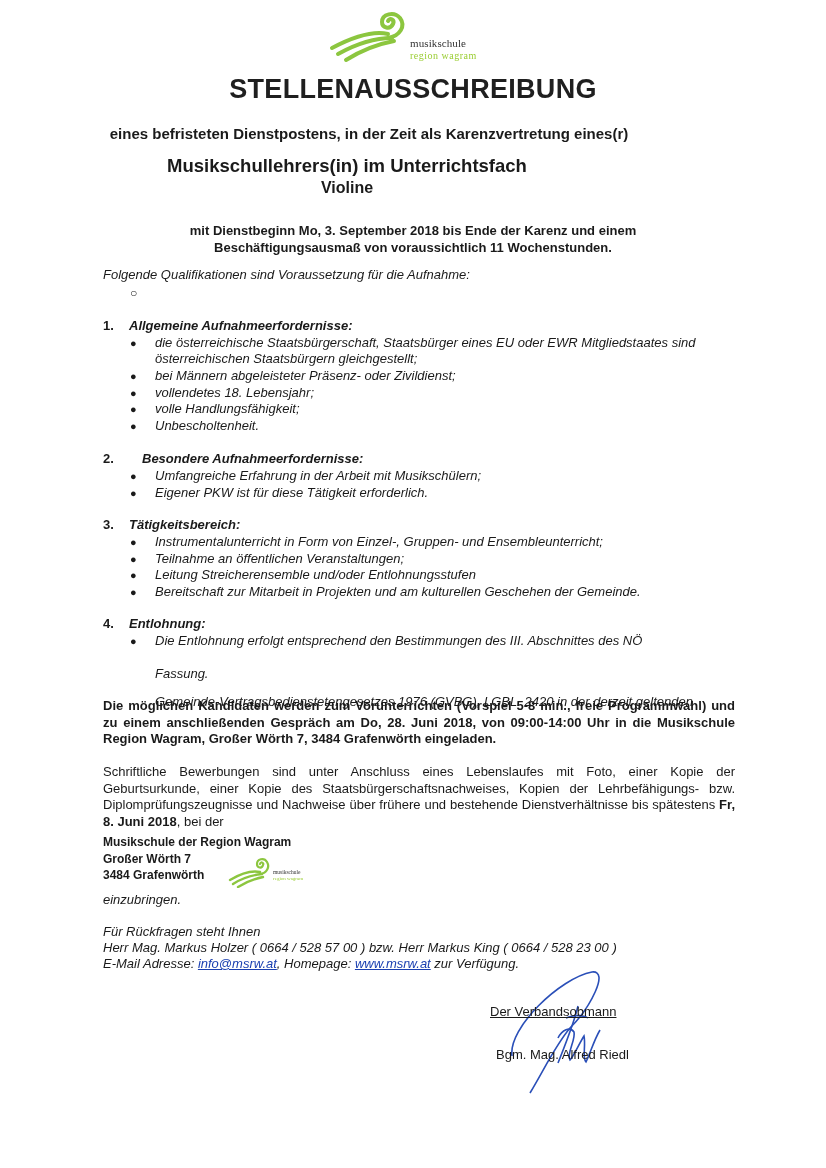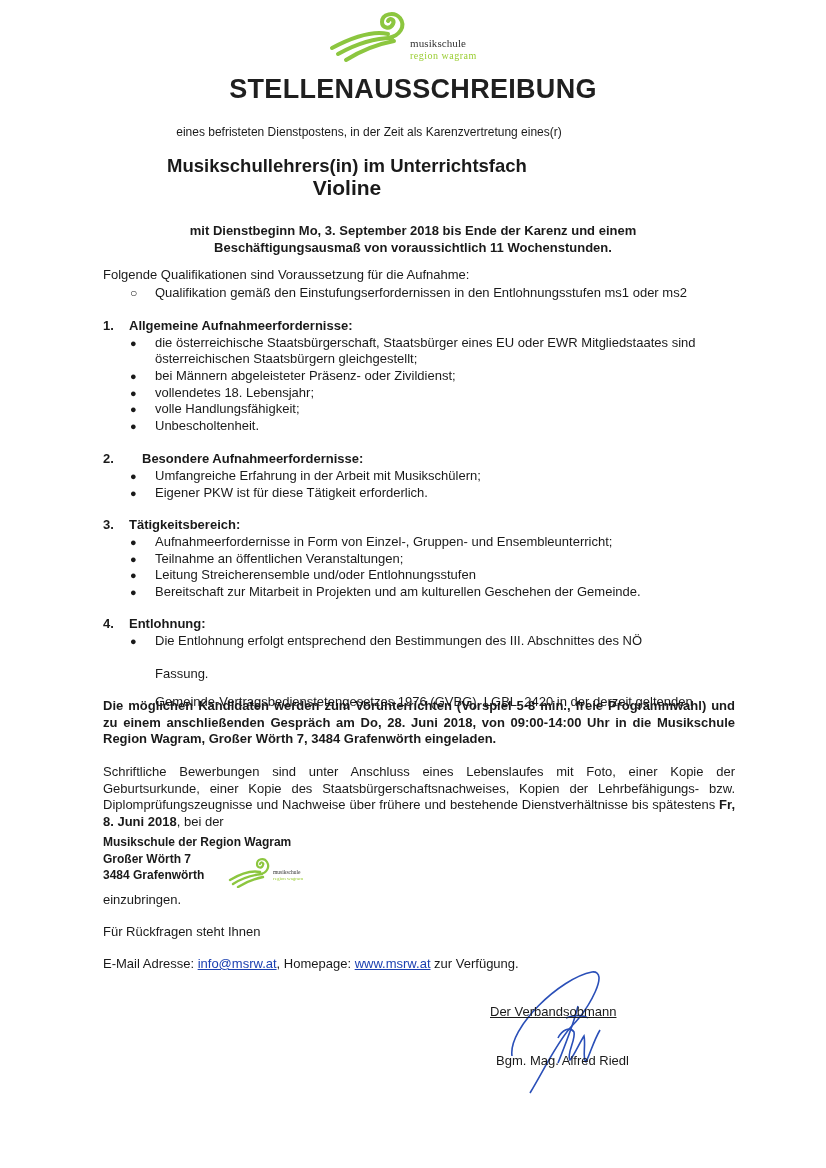--- a/index.html
+++ b/index.html
@@ -8,44 +8,44 @@
   .page { position: absolute; left: 0; top: 0; width: 826px; height: 1168px; }
 
   .logo { position: absolute; left: 326px; top: 8px; width: 160px; height: 56px; }
   .logo svg { position: absolute; left: 0; top: 0; }
   .logo .l1 { position: absolute; left: 84px; top: 29px; font-family: "Liberation Serif", serif; font-size: 11px; color: #333; letter-spacing: 0.1px; }
   .logo .l2 { position: absolute; left: 84px; top: 42px; font-family: "Liberation Serif", serif; font-size: 10px; color: #9acd32; letter-spacing: 0.5px; }
 
   .title { position: absolute; left: 0; width: 826px; top: 74px; text-align: center;
            font-weight: bold; font-size: 27px; letter-spacing: 0.3px; color: #1f1f1f; }
   .subtitle { position: absolute; left: 0; width: 738px; top: 125px; text-align: center;
-              font-weight: normal; font-size: 12px; }
+              font-weight: bold; font-size: 15px; }
   .subject { position: absolute; left: 0; width: 694px; top: 155px; text-align: center;
              font-weight: bold; font-size: 18.5px; line-height: 22px; }
   .start { position: absolute; left: 0; width: 826px; top: 222px; text-align: center;
            font-weight: bold; font-size: 13px; line-height: 17px; }
 
-  .txt { position: absolute; font-size: 13px; line-height: 16.5px; }
+  .txt { position: absolute; font-size: 13px; line-height: 16.5px; font-style: italic; }
   .b { font-weight: bold; }
   .bullet { position: absolute; font-size: 11px; }
   .sec-num { position: absolute; font-weight: bold; font-size: 13px; }
 
   .justify { position: absolute; left: 103px; width: 632px; font-size: 13px; line-height: 16.5px;
              text-align: justify; text-align-last: left; }
   a.link { color: #1a3fb0; text-decoration: underline; }
 
   .addr { position: absolute; left: 103px; top: 834px; font-weight: bold; font-size: 12px; line-height: 16.5px; }
   .minilogo { position: absolute; left: 228px; top: 854px; width: 100px; height: 34px; }
   .minilogo .m1 { position: absolute; left: 45px; top: 15px; font-family: "Liberation Serif", serif; font-size: 5.5px; color: #333; }
   .minilogo .m2 { position: absolute; left: 45px; top: 22px; font-family: "Liberation Serif", serif; font-size: 5px; color: #9acd32; }
 
   .sig { position: absolute; left: 470px; top: 968px; width: 200px; height: 130px; }
   .sig svg { position: absolute; left: 0; top: 0; }
   .sig .role { position: absolute; left: 20px; top: 36px; font-size: 13px; text-decoration: underline; }
-  .sig .name { position: absolute; left: 26px; top: 85px; font-size: 13px; }
+  .sig .name { position: absolute; left: 26px; top: 79px; font-size: 13px; }
 </style>
 </head>
 <body>
 
 <div class="page">
 
   <div class="logo">
     <svg width="84" height="56" viewBox="0 0 84 56">
       <path d="M6 40 C 25 30, 45 22, 62 26" stroke="#8cc63f" stroke-width="4" fill="none" stroke-linecap="round"></path>
       <path d="M12 46 C 30 36, 48 30, 66 30" stroke="#8cc63f" stroke-width="4" fill="none" stroke-linecap="round"></path>
@@ -53,30 +53,29 @@
       <path d="M62 30 C 74 28, 80 18, 74 10 C 68 3, 56 6, 56 14 C 56 20, 64 22, 67 16 C 69 12, 64 9, 62 13" stroke="#8cc63f" stroke-width="4" fill="none" stroke-linecap="round"></path>
     </svg>
     <span class="l1">musikschule</span>
     <span class="l2">region wagram</span>
   </div>
 
   <div class="title">STELLENAUSSCHREIBUNG</div>
   <div class="subtitle">eines befristeten Dienstpostens, in der Zeit als Karenzvertretung eines(r)</div>
   <div class="subject">
     <div>Musikschullehrers(in) im Unterrichtsfach</div>
-    <div style="font-size:21px;">Violine</div>
+    <div style="font-size:16px;">Violine</div>
   </div>
   <div class="start">
     <div>mit Dienstbeginn Mo, 3. September 2018 bis Ende der Karenz und einem</div>
     <div>Beschäftigungsausmaß von voraussichtlich 11 Wochenstunden.</div>
   </div>
 
   <div class="txt" style="left:103px; top:267px;">Folgende Qualifikationen sind Voraussetzung für die Aufnahme:</div>
   <span class="bullet" style="left:130px; top:286px; font-size:12px;">○</span>
-  <div class="txt" style="left:155px; top:285px;">Qualifikation gemäß den Einstufungserfordernissen in den Entlohnungsstufen ms1 oder ms2</div>
 
   <div class="sec-num" style="left:103px; top:318px;">1.</div>
   <div class="txt b" style="left:129px; top:318px;">Allgemeine Aufnahmeerfordernisse:</div>
   <span class="bullet" style="left:130px; top:337px;">●</span>
   <div class="txt" style="left:155px; top:335px;">die österreichische Staatsbürgerschaft, Staatsbürger eines EU oder EWR Mitgliedstaates sind</div>
   <div class="txt" style="left:155px; top:351px;">österreichischen Staatsbürgern gleichgestellt;</div>
   <span class="bullet" style="left:130px; top:370px;">●</span>
   <div class="txt" style="left:155px; top:368px;">bei Männern abgeleisteter Präsenz- oder Zivildienst;</div>
   <span class="bullet" style="left:130px; top:387px;">●</span>
   <div class="txt" style="left:155px; top:385px;">vollendetes 18. Lebensjahr;</div>
@@ -88,21 +87,21 @@
   <div class="sec-num" style="left:103px; top:451px;">2.</div>
   <div class="txt b" style="left:129px; top:451px;padding-left:13px;">Besondere Aufnahmeerfordernisse:</div>
   <span class="bullet" style="left:130px; top:470px;">●</span>
   <div class="txt" style="left:155px; top:468px;">Umfangreiche Erfahrung in der Arbeit mit Musikschülern;</div>
   <span class="bullet" style="left:130px; top:487px;">●</span>
   <div class="txt" style="left:155px; top:485px;">Eigener PKW ist für diese Tätigkeit erforderlich.</div>
 
   <div class="sec-num" style="left:103px; top:517px;">3.</div>
   <div class="txt b" style="left:129px; top:517px;">Tätigkeitsbereich:</div>
   <span class="bullet" style="left:130px; top:536px;">●</span>
-  <div class="txt" style="left:155px; top:534px;">Aufnahmeerfordernisse in Form von Einzel-, Gruppen- und Ensembleunterricht;</div>
+  <div class="txt" style="left:155px; top:534px;">Instrumentalunterricht in Form von Einzel-, Gruppen- und Ensembleunterricht;</div>
   <span class="bullet" style="left:130px; top:553px;">●</span>
   <div class="txt" style="left:155px; top:551px;">Teilnahme an öffentlichen Veranstaltungen;</div>
   <span class="bullet" style="left:130px; top:569px;">●</span>
   <div class="txt" style="left:155px; top:567px;">Leitung Streicherensemble und/oder Entlohnungsstufen</div>
   <span class="bullet" style="left:130px; top:586px;">●</span>
   <div class="txt" style="left:155px; top:584px;">Bereitschaft zur Mitarbeit in Projekten und am kulturellen Geschehen der Gemeinde.</div>
 
   <div class="sec-num" style="left:103px; top:616px;">4.</div>
   <div class="txt b" style="left:129px; top:616px;">Entlohnung:</div>
   <span class="bullet" style="left:130px; top:635px;">●</span>
@@ -125,20 +124,21 @@
       <path d="M5 30 C 14 24, 24 21, 34 20" stroke="#8cc63f" stroke-width="2.4" fill="none" stroke-linecap="round"></path>
       <path d="M10 33 C 18 28, 26 25, 35 23" stroke="#8cc63f" stroke-width="2.4" fill="none" stroke-linecap="round"></path>
       <path d="M32 20 C 39 19, 42 13, 39 8 C 36 3, 29 5, 29 10 C 29 14, 34 15, 35 11 C 36 9, 33 7, 32 10" stroke="#8cc63f" stroke-width="2.2" fill="none" stroke-linecap="round"></path>
     </svg>
     <span class="m1">musikschule</span>
     <span class="m2">region wagram</span>
   </div>
   <div class="txt" style="left:103px; top:892px;">einzubringen.</div>
 
   <div class="txt" style="left:103px; top:924px;text-align:center;">Für Rückfragen steht Ihnen</div>
+  <div class="txt" style="left:103px; top:940px;">Herr Mag. Markus Holzer ( 0664 / 528 57 00 ) bzw. Herr Markus King ( 0664 / 528 23 00 )</div>
   <div class="txt" style="left:103px; top:956px;"><span>E-Mail Adresse: </span><a class="link">info@msrw.at</a><span>, Homepage: </span><a class="link">www.msrw.at</a><span> zur Verfügung.</span></div>
 
   <div class="sig">
     <svg width="200" height="130" viewBox="0 0 200 130">
       <path d="M42 88 C 38 60, 90 10, 122 4 C 140 2, 120 40, 100 60 C 85 78, 75 100, 60 125" stroke="#2a4fb8" stroke-width="1.6" fill="none"></path>
       <path d="M108 38 C 104 55, 96 75, 88 95" stroke="#2a4fb8" stroke-width="1.6" fill="none"></path>
       <path d="M88 70 C 92 62, 100 58, 104 64 C 106 72, 96 86, 100 92 C 104 88, 110 74, 114 68 C 116 78, 112 90, 116 94 C 120 86, 124 72, 130 62" stroke="#2a4fb8" stroke-width="1.6" fill="none"></path>
       <path d="M96 50 C 100 48, 112 46, 118 50" stroke="#2a4fb8" stroke-width="1.4" fill="none"></path>
     </svg>
     <div class="role">Der Verbandsobmann</div>

